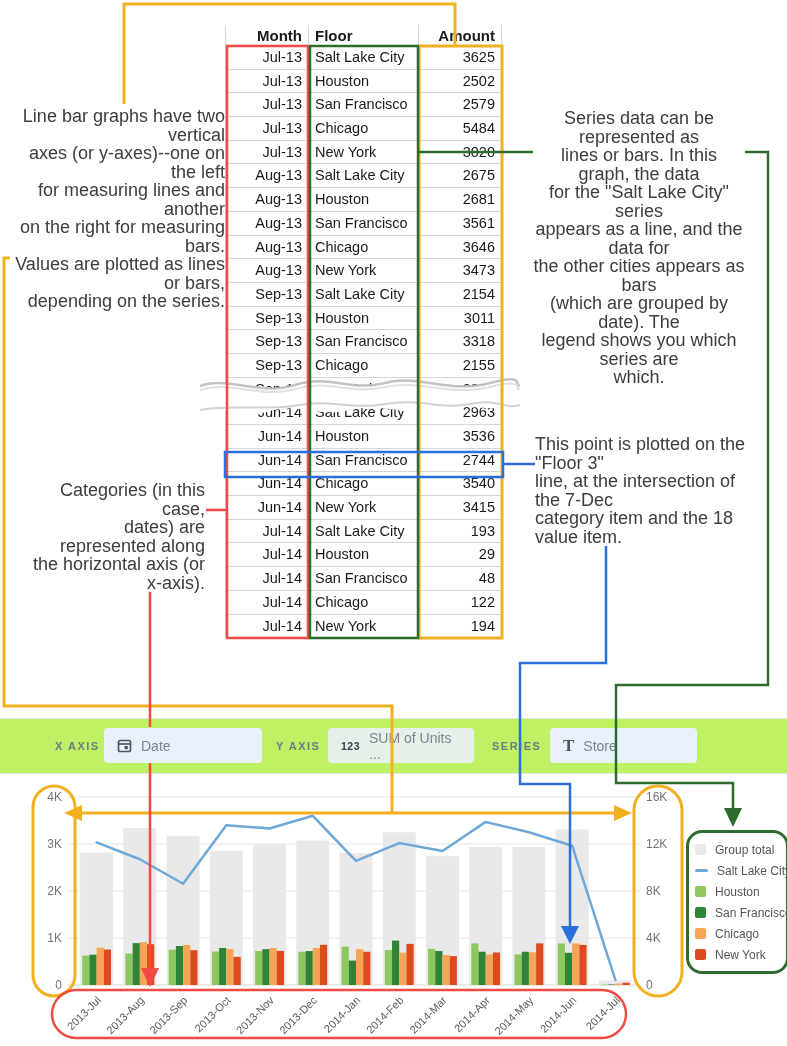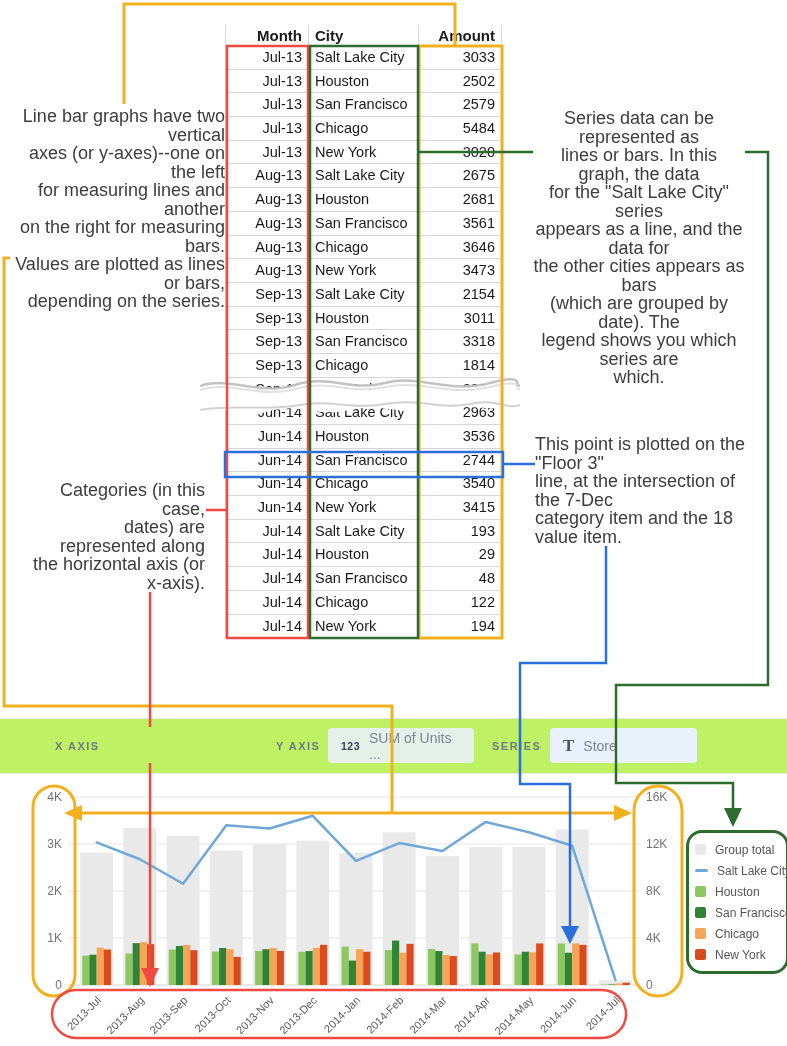--- a/index.html
+++ b/index.html
@@ -59,29 +59,29 @@
 </head>
 <body>
 
 <div id="page">
 
   <div id="tablewrap">
     <table>
       <thead>
           <tr id="thead-row">
             <th class="mcol">Month</th>
-            <th class="ccol">City</th>
+            <th class="ccol">Floor</th>
             <th class="acol">Amount</th>
           </tr>
         </thead>
       <tbody id="tbody">
           <tr>
             <td class="mcol">Jul-13</td>
             <td class="ccol">Salt Lake City</td>
-            <td class="acol">3033</td>
+            <td class="acol">3625</td>
           </tr>
           <tr>
             <td class="mcol">Jul-13</td>
             <td class="ccol">Houston</td>
             <td class="acol">2502</td>
           </tr>
           <tr>
             <td class="mcol">Jul-13</td>
             <td class="ccol">San Francisco</td>
             <td class="acol">2579</td>
@@ -132,21 +132,21 @@
             <td class="acol">3011</td>
           </tr>
           <tr>
             <td class="mcol">Sep-13</td>
             <td class="ccol">San Francisco</td>
             <td class="acol">3318</td>
           </tr>
           <tr>
             <td class="mcol">Sep-13</td>
             <td class="ccol">Chicago</td>
-            <td class="acol">1814</td>
+            <td class="acol">2155</td>
           </tr>
           <tr>
             <td class="mcol">Sep-13</td>
             <td class="ccol">New York</td>
             <td class="acol">2964</td>
           </tr>
           <tr>
             <td class="mcol">Jun-14</td>
             <td class="ccol">Salt Lake City</td>
             <td class="acol">2963</td>
@@ -223,20 +223,28 @@
 which.</div>
   <div class="note" id="note-right-mid">This point is plotted on the "Floor 3"
 line, at the intersection of the 7-Dec
 category item and the 18 value item.</div>
   <div class="note" id="note-left-mid">Categories (in this case,
 dates) are represented along
 the horizontal axis (or x-axis).</div>
 
   <div id="configbar">
     <span class="cfg-label" style="left:55px;">X AXIS</span>
+    <div class="pill pill-blue" style="left:104px;width:158px;">
+      <svg width="15" height="15" viewBox="0 0 15 15">
+        <rect x="1.5" y="2.5" width="12" height="11" rx="1.8" fill="none" stroke="#4b5563" stroke-width="1.7"></rect>
+        <line x1="1.5" y1="6" x2="13.5" y2="6" stroke="#4b5563" stroke-width="1.7"></line>
+        <rect x="7.6" y="8" width="3.2" height="3.2" fill="#4b5563"></rect>
+      </svg>
+      <span class="pill-text">Date</span>
+    </div>
     <span class="cfg-label" style="left:276px;">Y AXIS</span>
     <div class="pill pill-green" style="left:328px;width:146px;">
       <span class="icon-123">123</span>
       <span class="pill-text">SUM of Units ...</span>
     </div>
     <span class="cfg-label" style="left:492px;">SERIES</span>
     <div class="pill pill-blue" style="left:550px;width:147px;">
       <span class="icon-T">T</span>
       <span class="pill-text">Store</span>
     </div>

